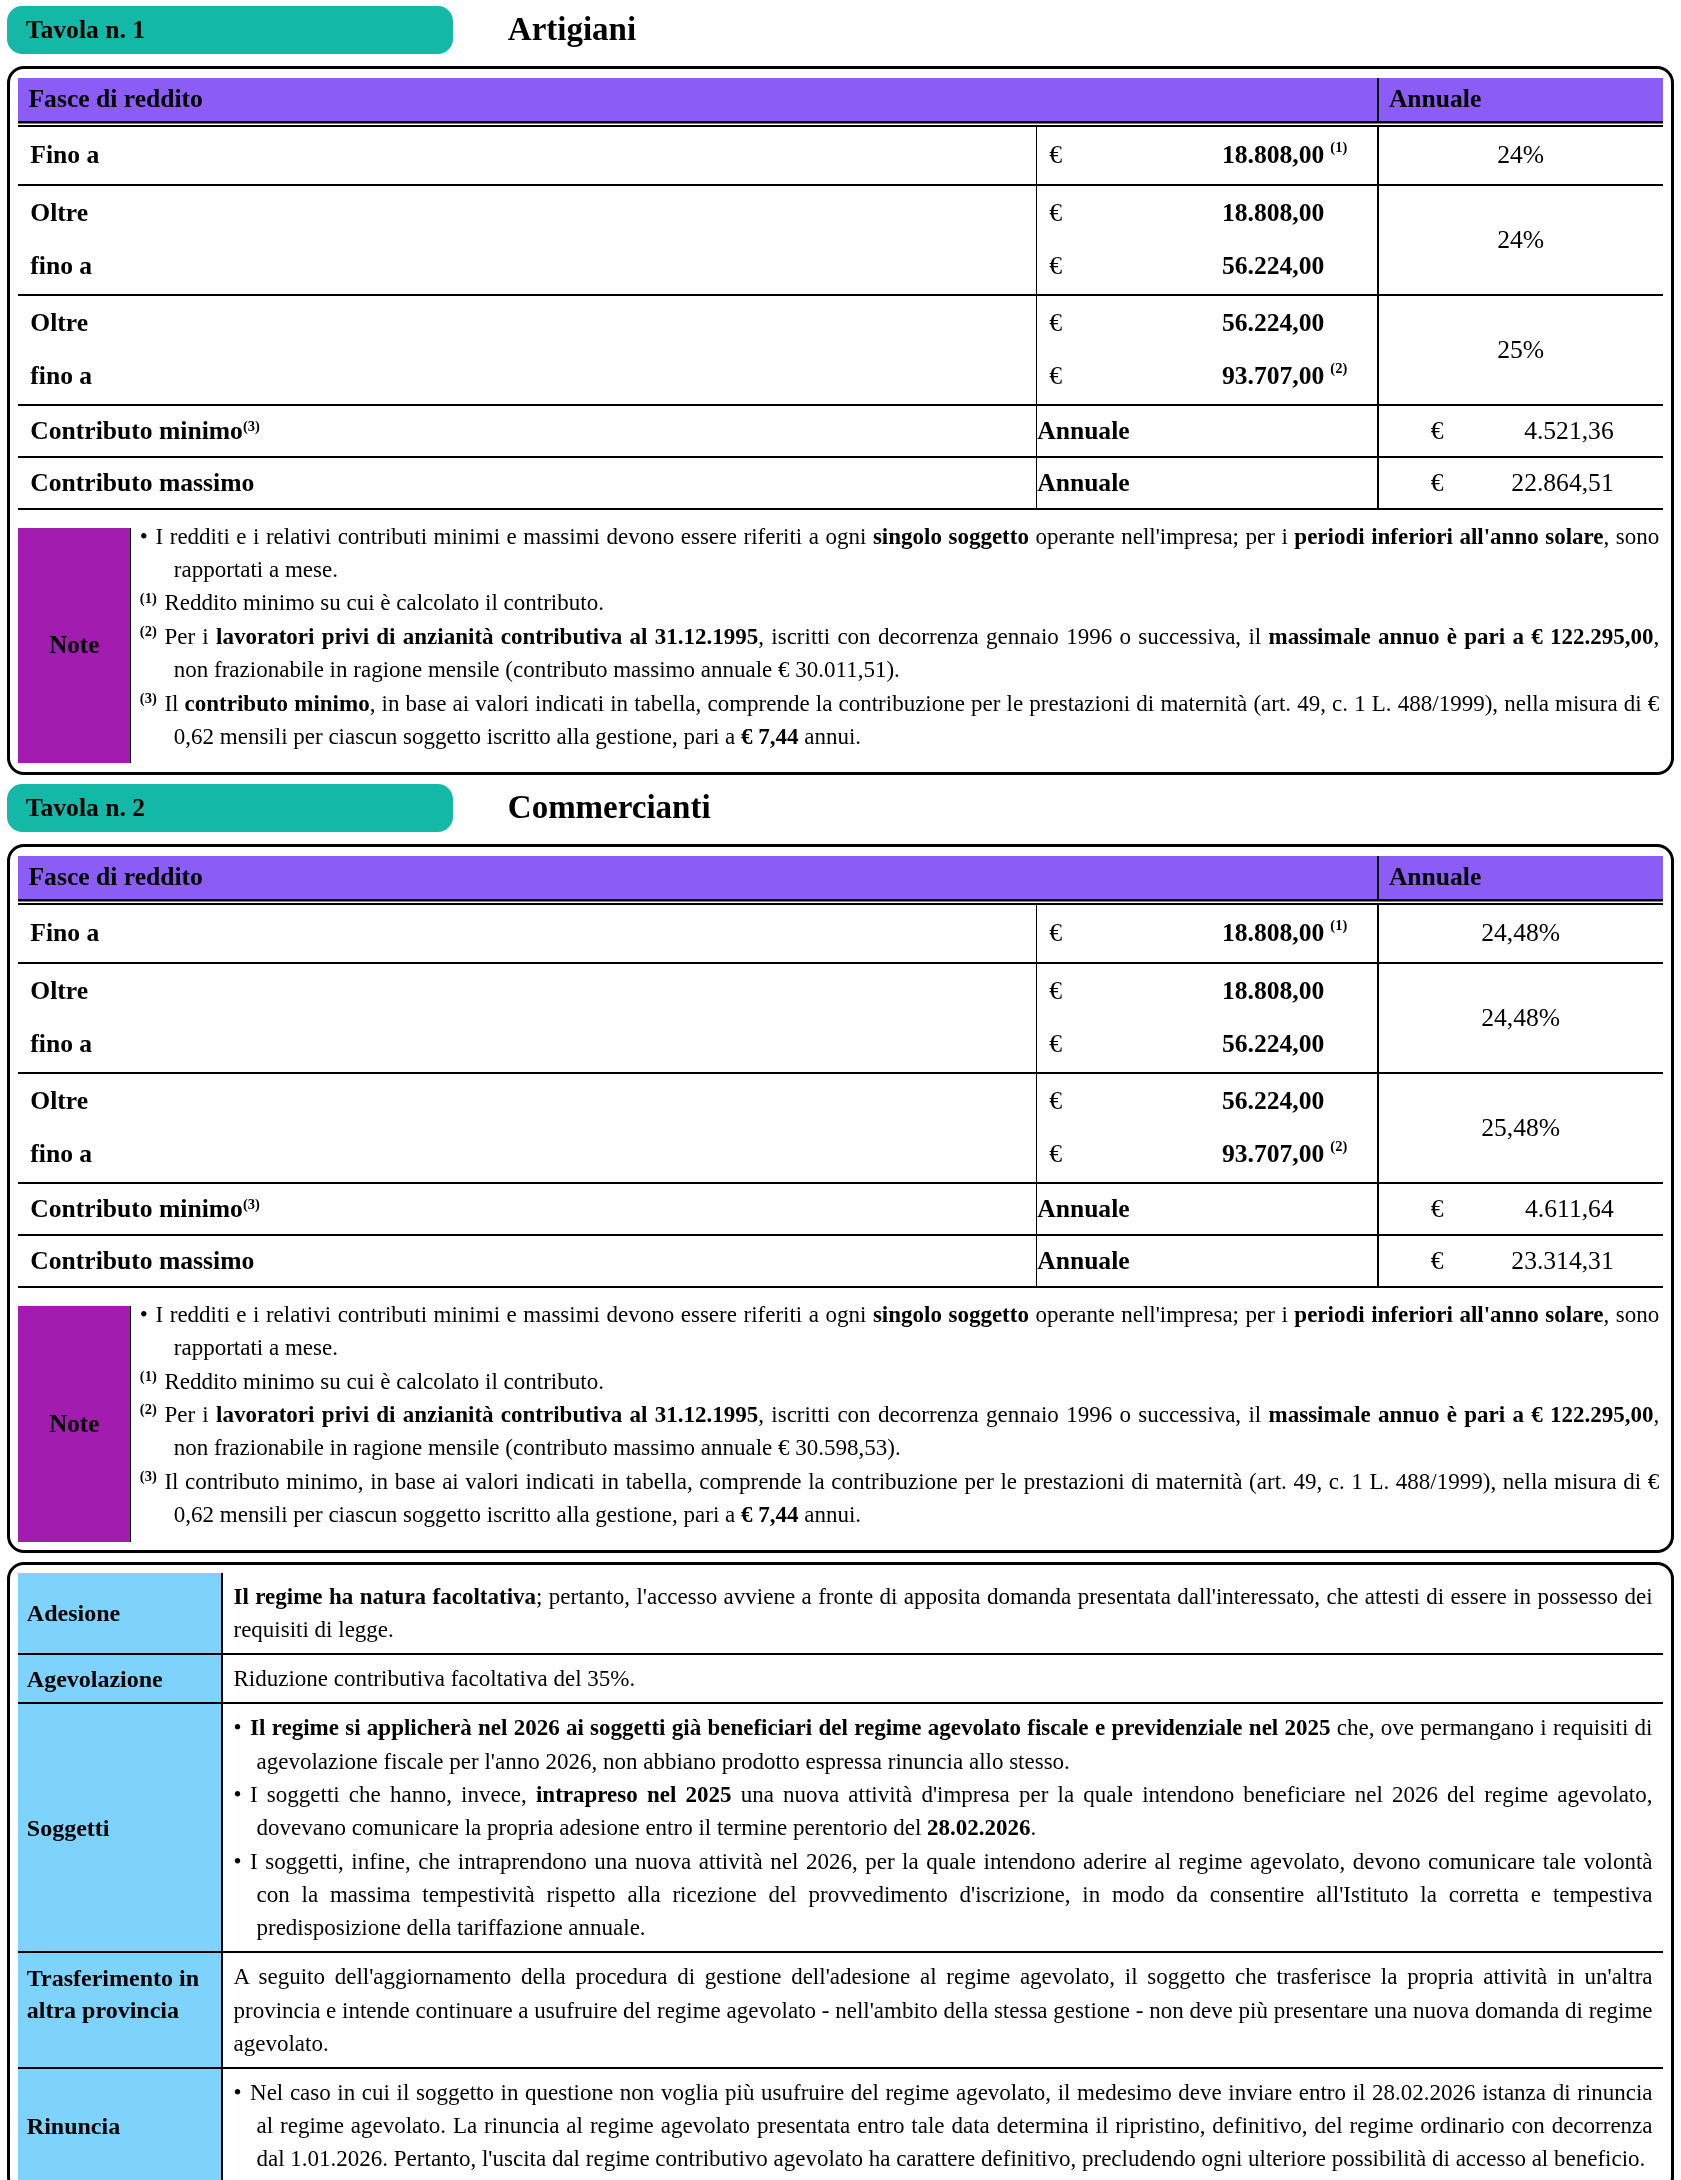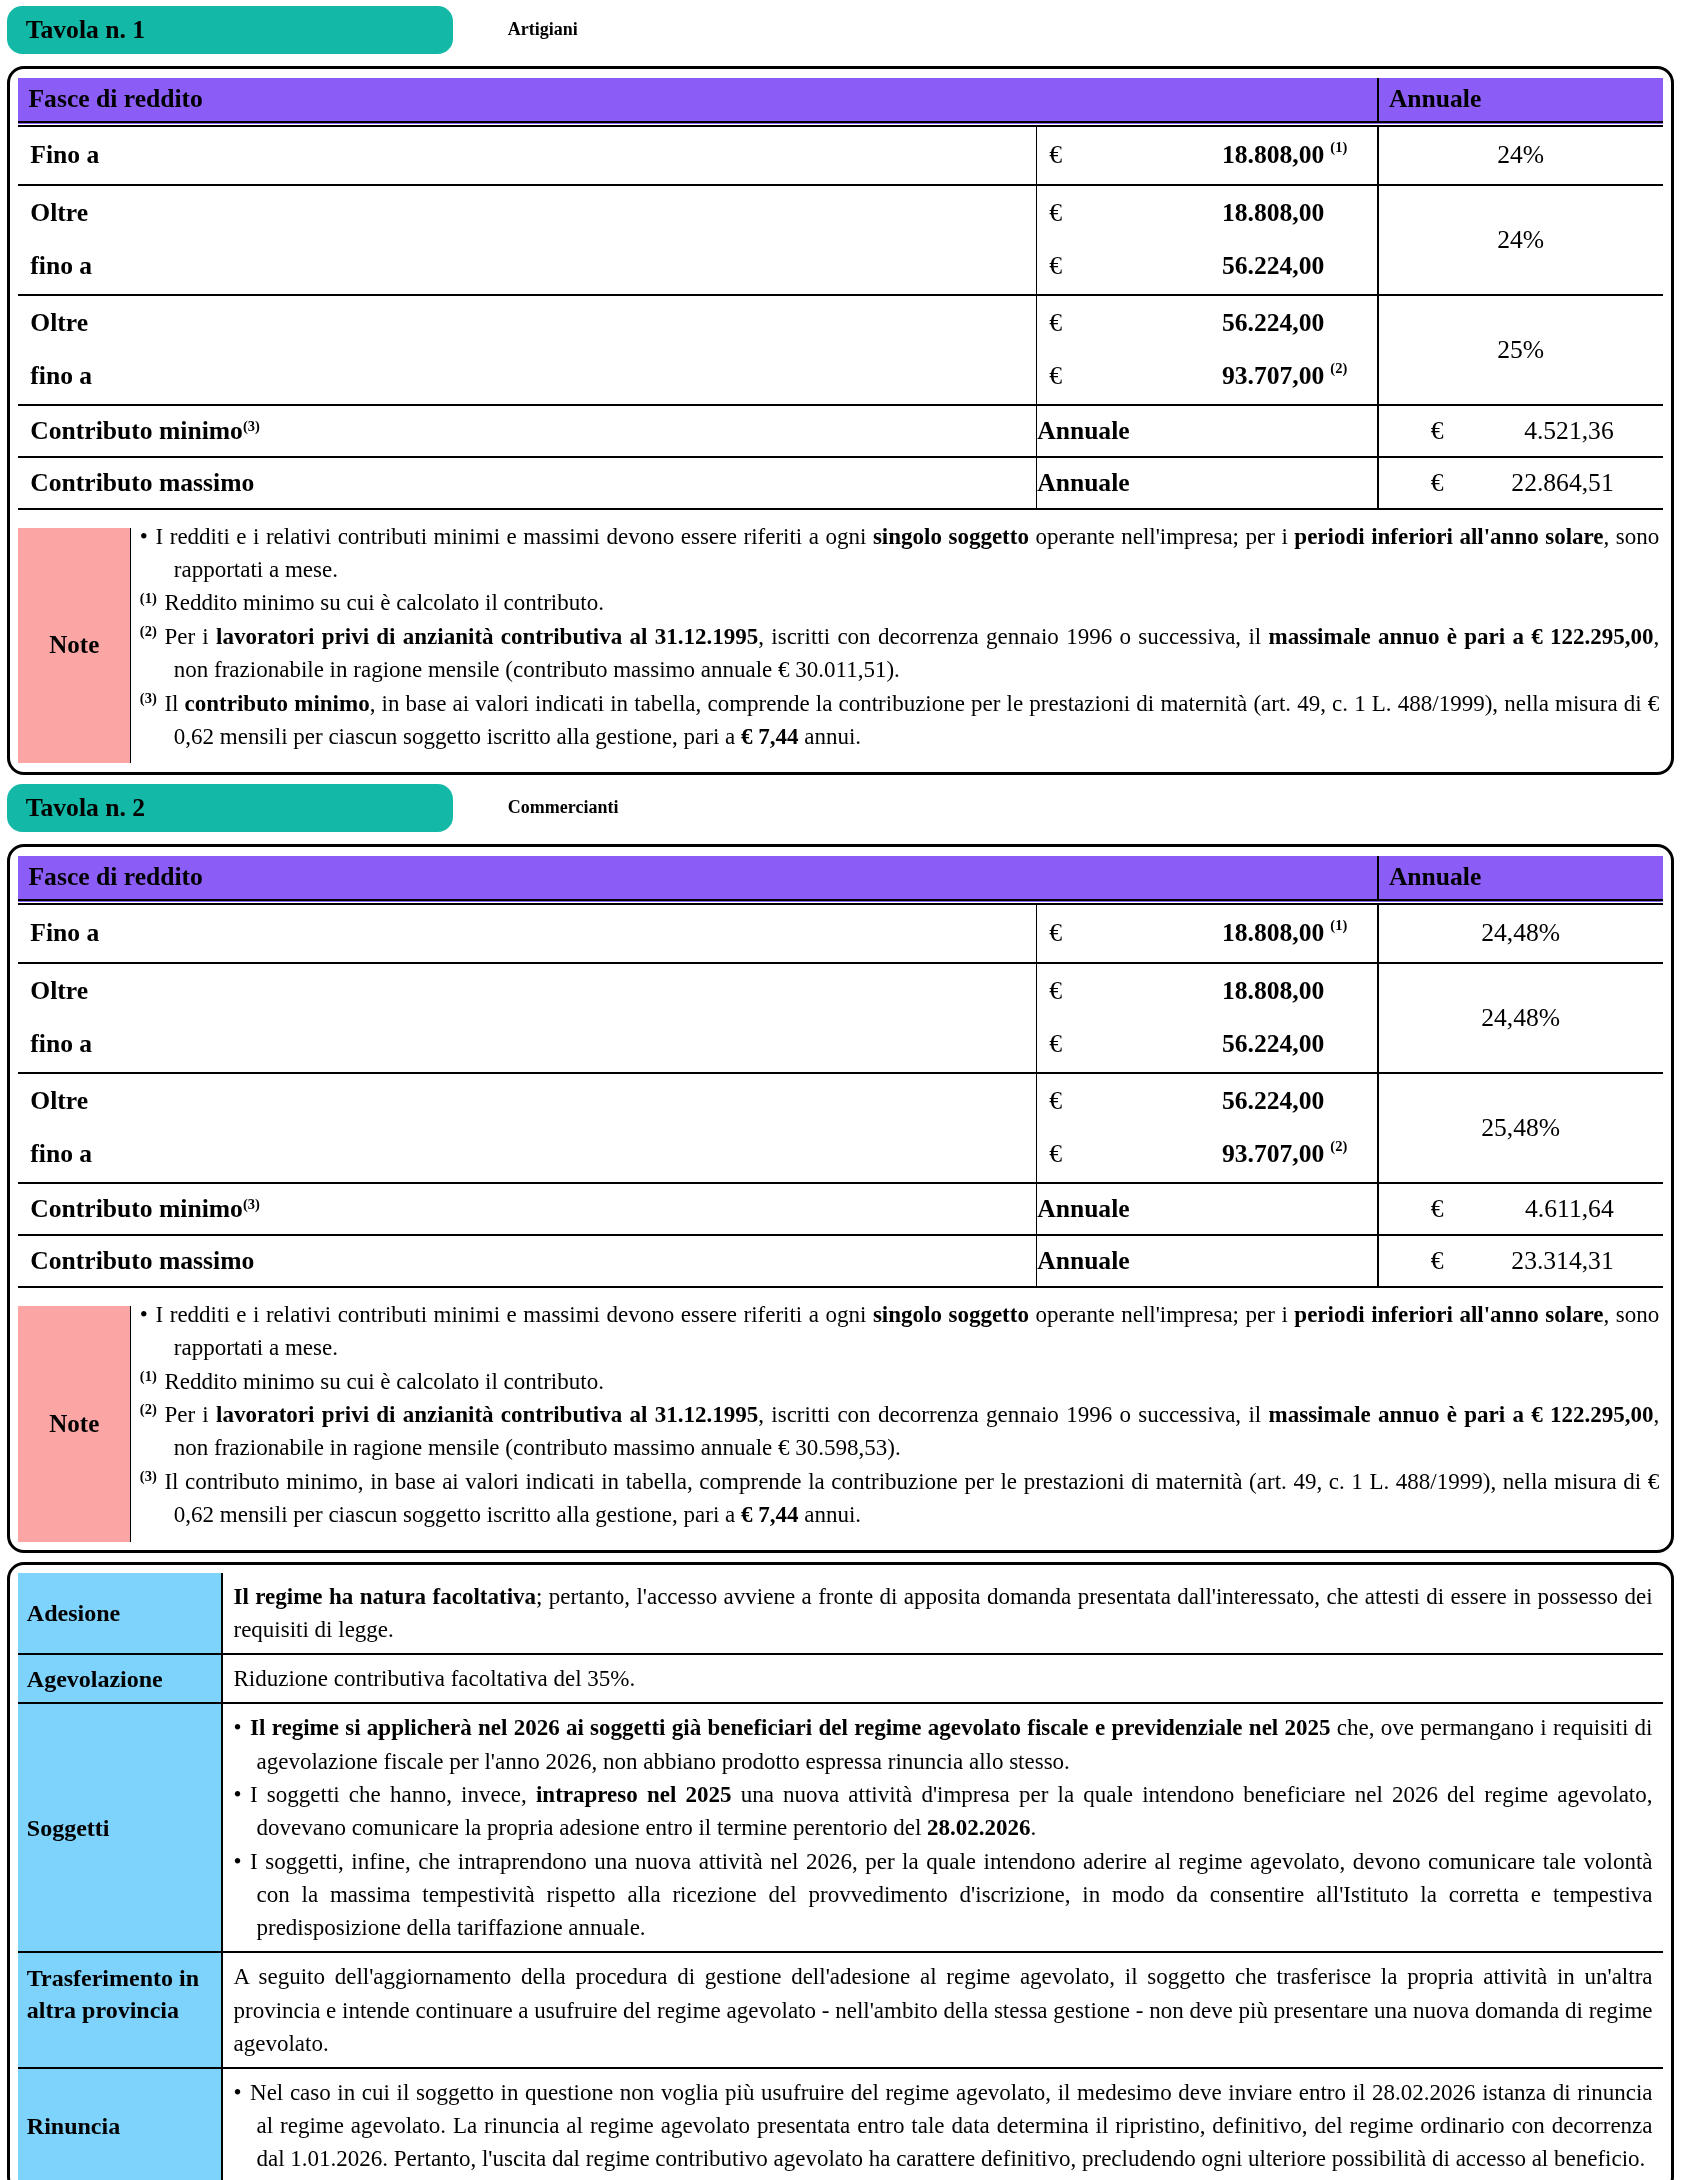--- a/index.html
+++ b/index.html
@@ -2,21 +2,21 @@
 <html style="font-size:13.6px"><head>
 <meta charset="utf-8">
 <style>
   html,body{margin:0;padding:0;background:#ffffff;}
   body{width:1681px;color:#000;font-family:"Liberation Serif","DejaVu Serif",serif;}
   .page{padding:5.1px 0 8.5px 0;}
   .section{margin-bottom:8.5px;}
   .hdr{display:flex;align-items:center;height:49px;margin:0 6.8px 12px 6.8px;}
   .badge{width:446px;height:48px;background:#14b8a6;border-radius:15.3px;display:flex;align-items:center;
          padding-left:19px;box-sizing:border-box;font-weight:bold;font-size:25.6px;}
-  .btitle{margin-left:55px;font-weight:bold;font-size:18px;}
+  .btitle{margin-left:55px;font-weight:bold;font-size:33px;}
   .frame{margin:0 6.8px;border:3.4px solid #000;border-radius:17px;padding:8.5px;background:#fff;}
 
   
   table.rates{width:100%;border-collapse:collapse;table-layout:fixed;font-size:25.6px;}
   table.rates col.c1{width:auto;} table.rates col.c2{width:341px;} table.rates col.c3{width:285px;}
   tr.head td{background:#8b5cf6;border-bottom:6px double #000;height:43px;font-weight:bold;
              padding:0 0 0 10.2px;vertical-align:middle;}
   tr.head td.c3h{border-left:2.6px solid #000;}
   tr.brow td{border-bottom:2.6px solid #000;vertical-align:middle;}
   td.c1{padding-left:12px;font-weight:bold;}
@@ -32,21 +32,21 @@
   .mnum{margin-left:auto;font-weight:bold;}
   .msup{width:49px;box-sizing:border-box;padding-left:6px;font-size:14.5px;font-weight:bold;
         position:relative;top:-7.7px;flex:none;}
   .periodcell{padding-left:10.2px;font-weight:bold;}
   .m3{display:flex;align-items:center;padding:0 48px 0 51px;font-weight:normal;}
   .m3num{margin-left:auto;}
   .supm{font-size:14.5px;font-weight:bold;position:relative;top:-7.7px;}
 
   
   .noteblock{display:flex;}
-  .notelabel{flex:none;width:112px;background:#fca5a5;border-right:1.7px solid #000;
+  .notelabel{flex:none;width:112px;background:#a21caf;border-right:1.7px solid #000;
              display:flex;align-items:center;justify-content:center;font-weight:bold;font-size:25px;margin-top:18px;}
   .notebody{flex:1;padding:10.2px 3.4px 10.2px 8.5px;font-size:23px;line-height:1.45;}
   .note{padding-left:34px;text-indent:-34px;text-align:justify;}
   .nmark{margin-right:7.7px;}
   .bold{font-weight:bold;}
 
   
   table.t3{width:100%;border-collapse:collapse;font-size:23px;line-height:1.45;}
   table.t3 col.lblcol{width:204px;}
   td.lbl{background:#7dd3fc;border-right:2.6px solid #000;font-weight:bold;font-size:24px;

